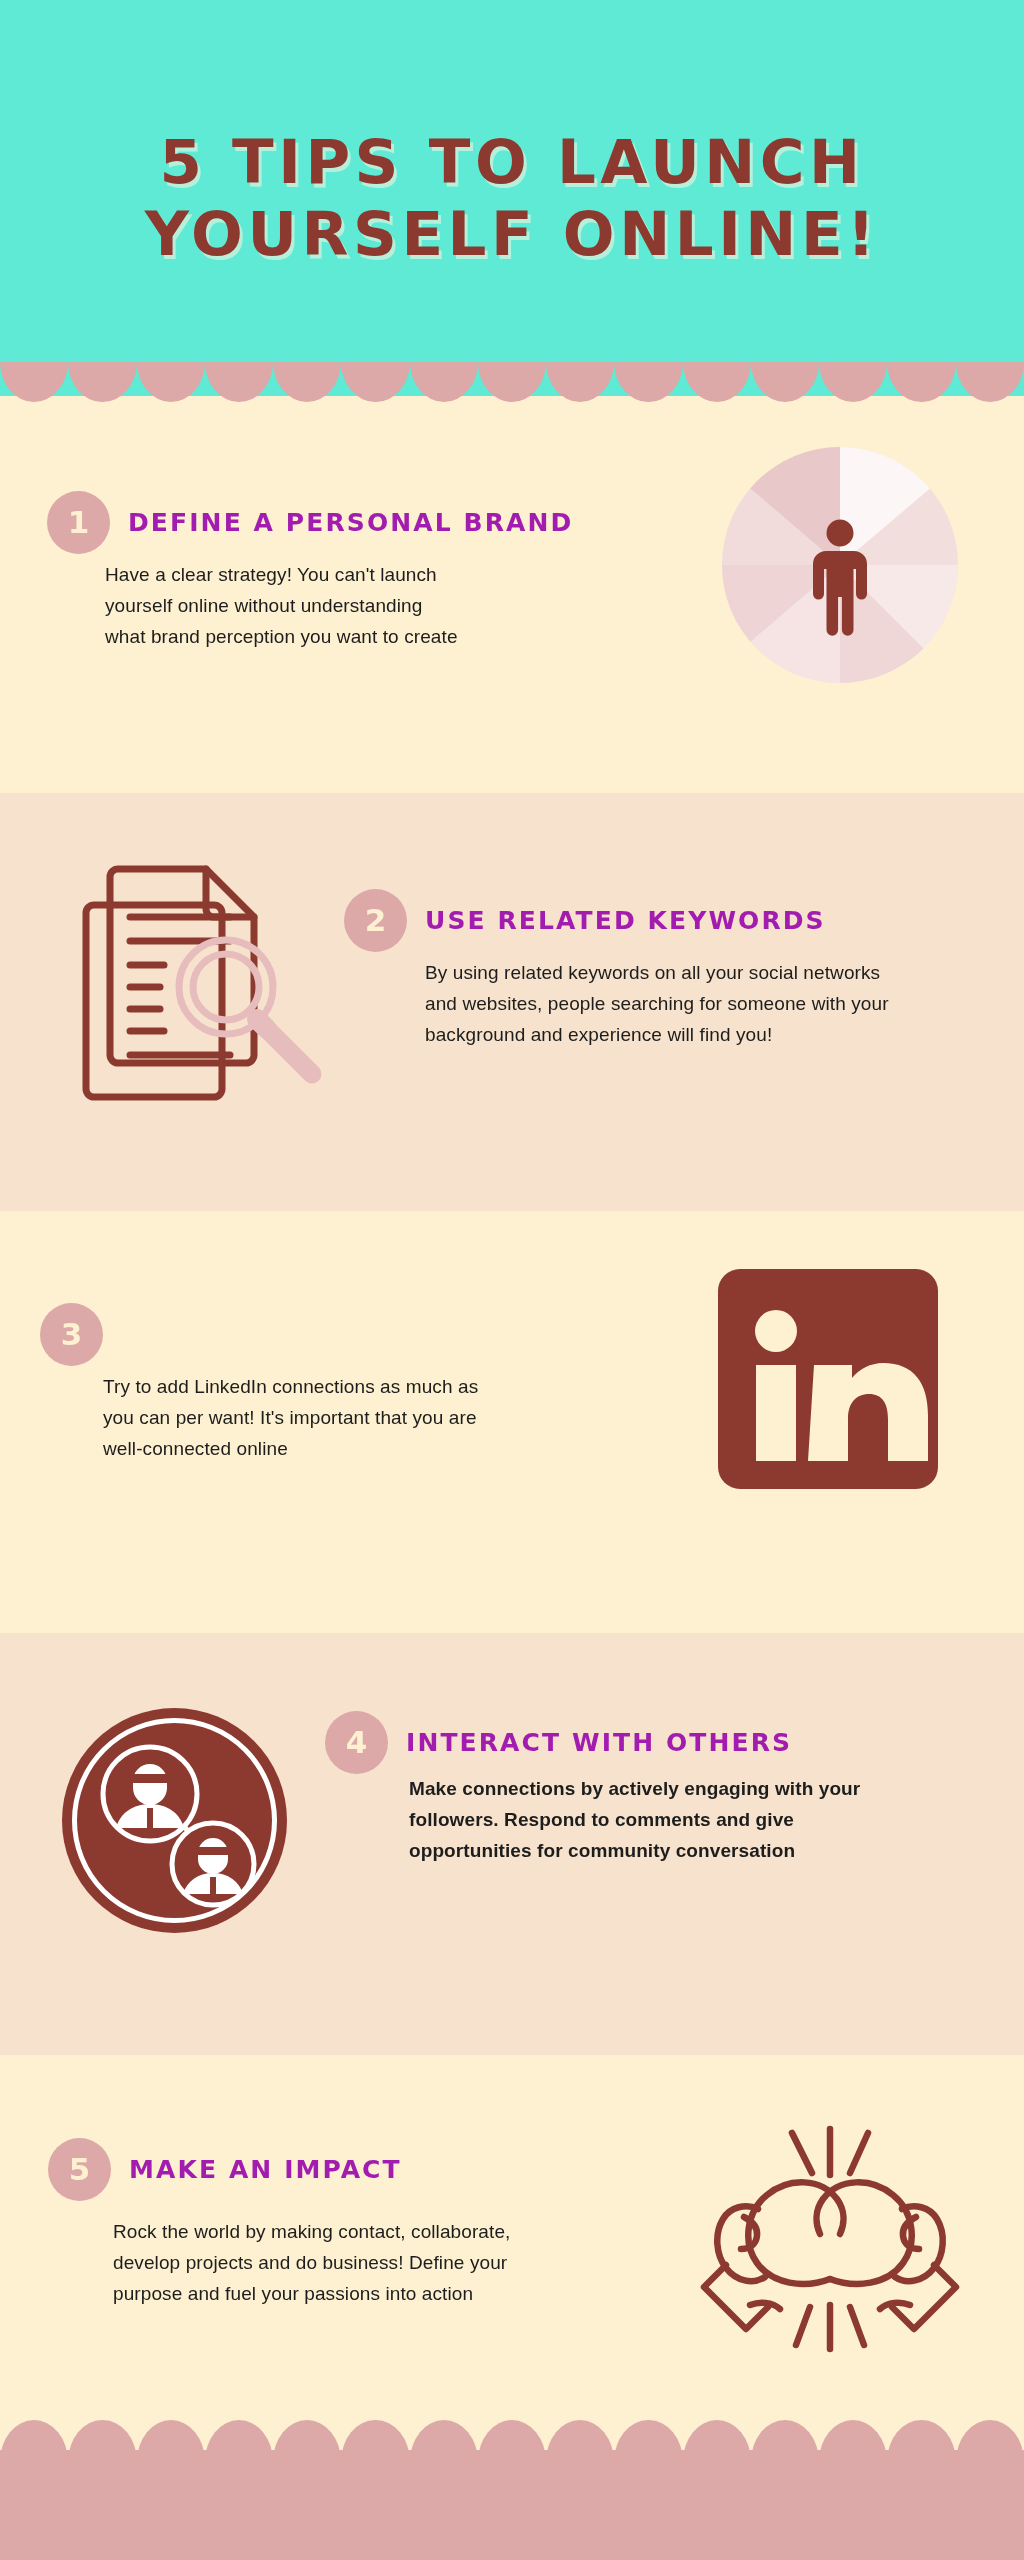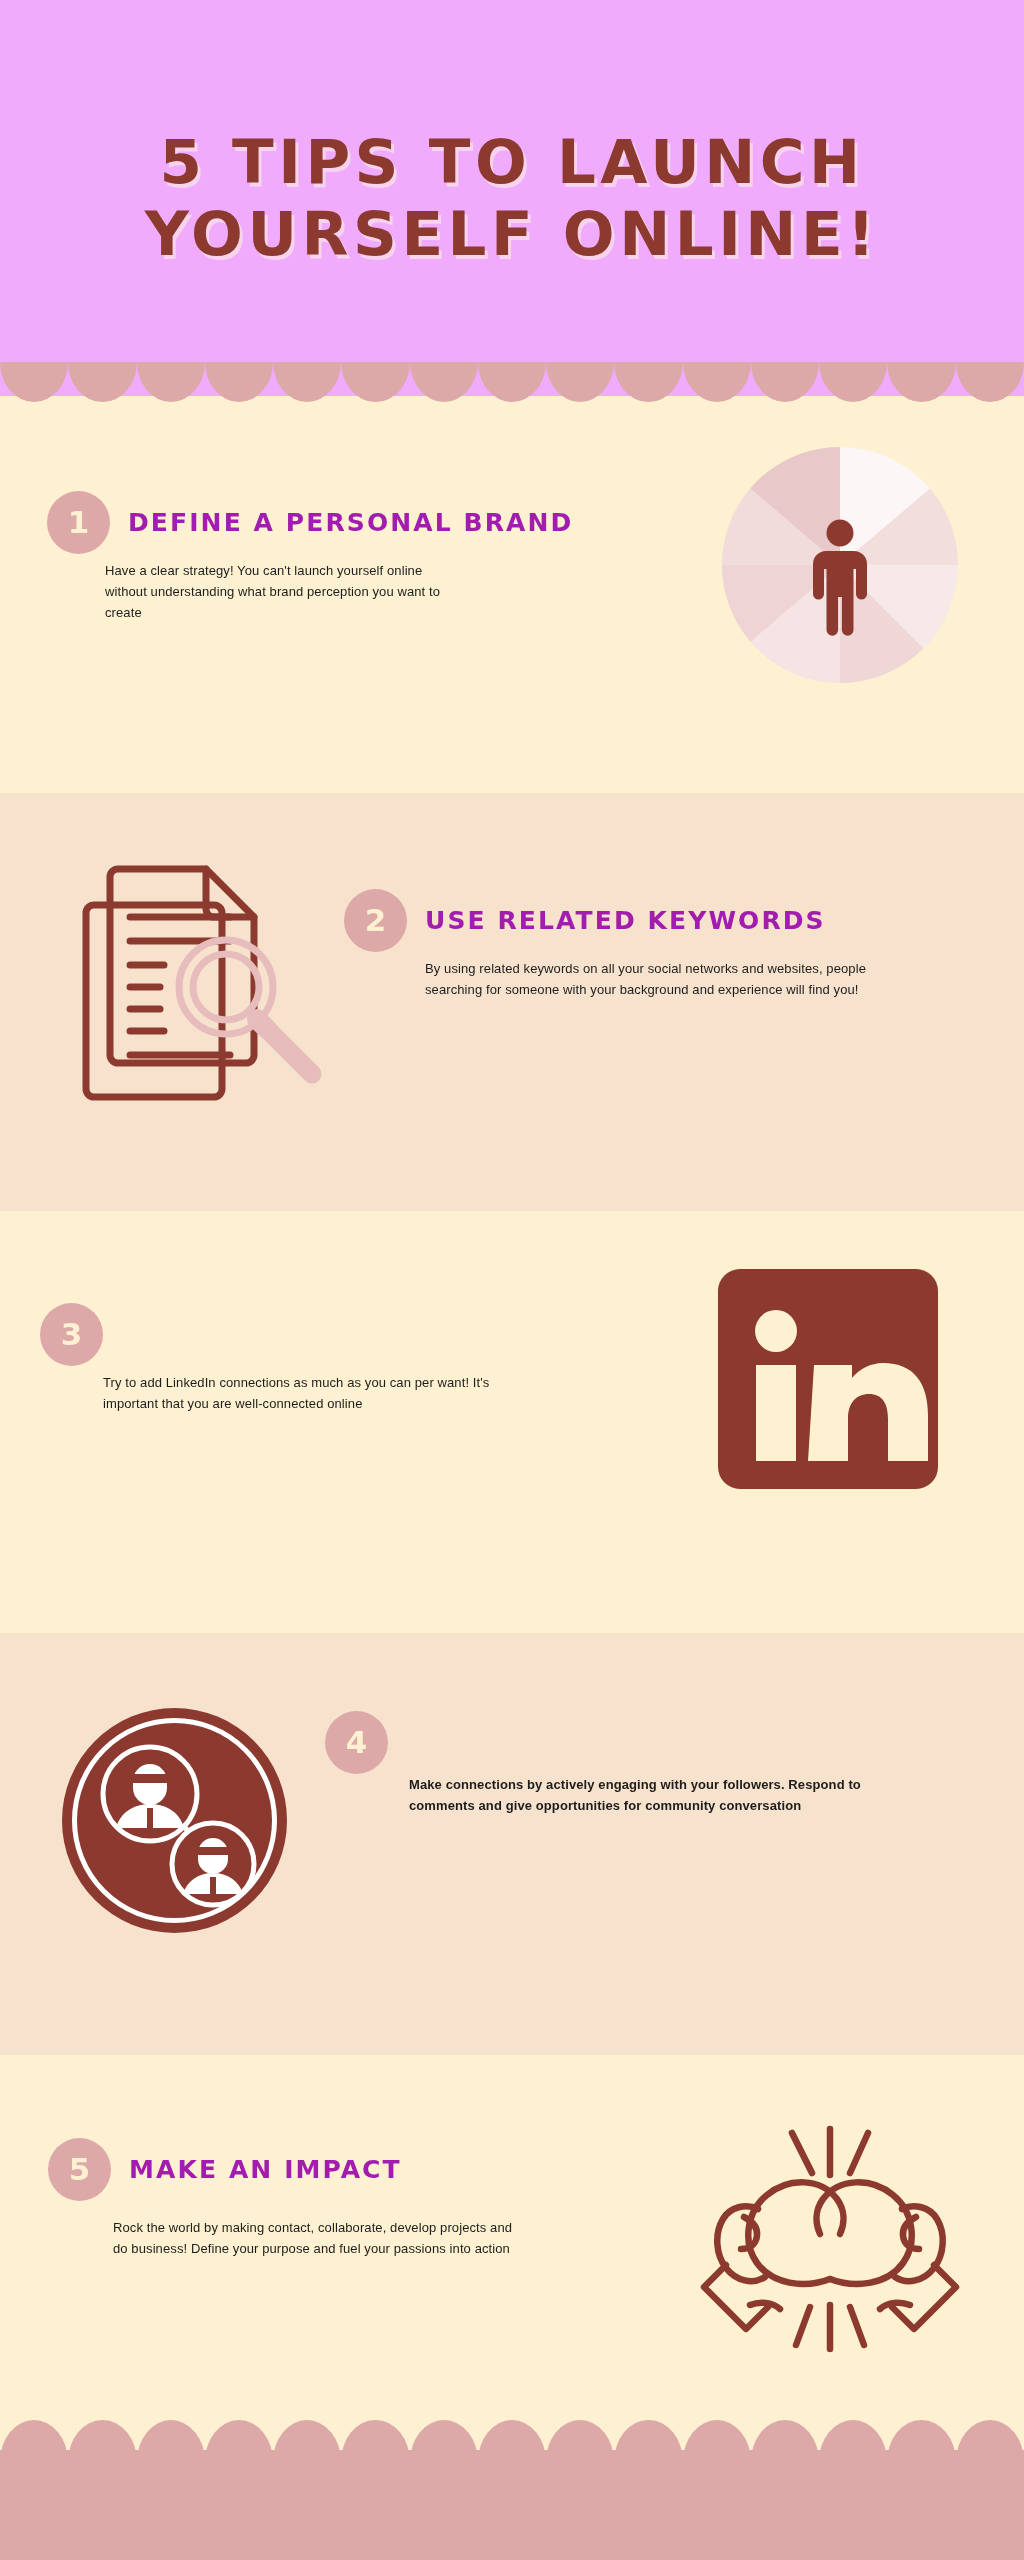--- a/index.html
+++ b/index.html
@@ -16,21 +16,21 @@
     height: 2560px;
     overflow: hidden;
   }
 
   
   .header {
     position: absolute;
     left: 0; top: 0;
     width: 1024px;
     height: 396px;
-    background: #f0abfc;
+    background: #5eead4;
     display: flex;
     flex-direction: column;
     align-items: center;
     justify-content: center;
   }
   .header-title {
     font-family: "DejaVu Sans", sans-serif;
     font-weight: 700;
     font-size: 61px;
     line-height: 1.18;
@@ -125,21 +125,21 @@
     font-family: "DejaVu Sans", sans-serif;
     font-weight: 700;
     font-size: 25px;
     letter-spacing: 2.1px;
     color: #a21caf;
     text-transform: uppercase;
     white-space: nowrap;
   }
   .tip-body {
     font-family: "Liberation Sans", sans-serif;
-    font-size: 13px;
+    font-size: 19px;
     line-height: 1.62;
     color: #1d1d1d;
     letter-spacing: 0.1px;
   }
 
   
   .s1-text { position: absolute; left: 47px; top: 95px; width: 420px; }
   .s1-text .tip-body { margin-top: 6px; margin-left: 58px; width: 362px; }
   .s1-art { position: absolute; left: 722px; top: 51px; width: 236px; height: 236px; }
 
@@ -312,20 +312,21 @@
         <g fill="#8c3a30">
           <path d="M136 139 h30 v8 h-30 z"></path>
           <rect x="148" y="169" width="6" height="17"></rect>
         </g>
       </svg>
     </div>
 
     <div class="s4-text">
       <div class="tip-head">
         <div class="badge">4</div>
+        <div class="tip-title">INTERACT WITH OTHERS</div>
       </div>
       <div class="tip-body">Make connections by actively engaging with your followers. Respond to comments and give opportunities for community conversation</div>
     </div>
   </div>
 
   <div class="section sec5 bg-cream">
 
     <div class="s5-text">
       <div class="tip-head">
         <div class="badge">5</div>

